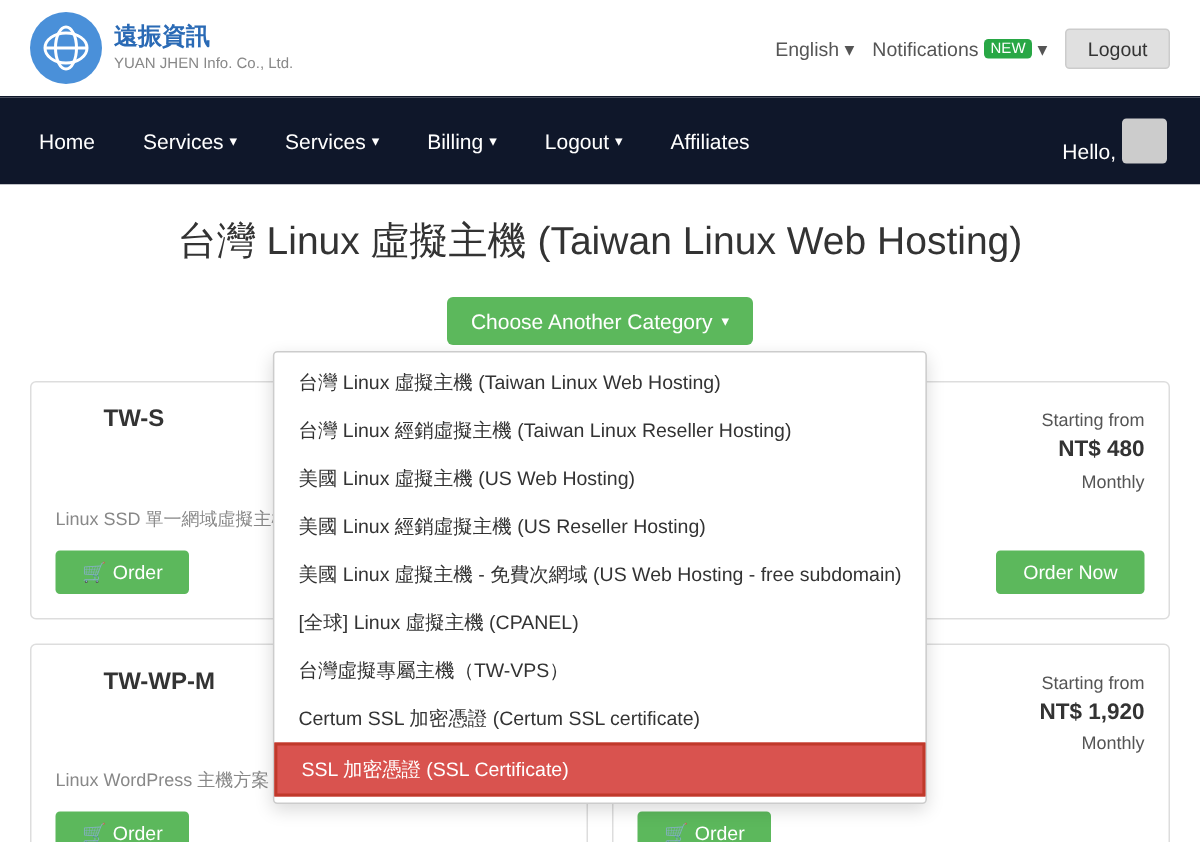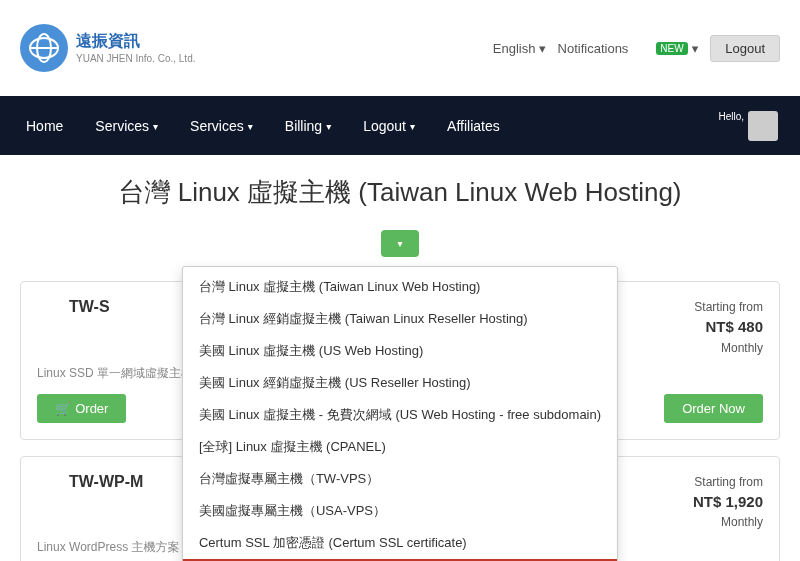--- a/index.html
+++ b/index.html
@@ -4,39 +4,39 @@
   <style>
     * { margin: 0; padding: 0; box-sizing: border-box; }
     body { font-family: Arial, sans-serif; font-size: 14px; background: #f5f5f5; width: 800px; }
 
     
     .top-bar {
       background: #fff;
       display: flex;
       align-items: center;
       justify-content: space-between;
-      padding: 24px 20px;
+      padding: 8px 20px;
       border-bottom: 1px solid #0f172a;
     }
     .logo-area { display: flex; align-items: center; gap: 8px; }
     .logo-icon {
       width: 48px; height: 48px;
       background: #4a90d9;
       border-radius: 50%;
       display: flex; align-items: center; justify-content: center;
       color: white; font-size: 18px; font-weight: bold;
     }
     .logo-text { font-size: 13px; color: #333; line-height: 1.3; }
     .logo-text .cn { font-size: 16px; font-weight: bold; color: #2a6ab5; }
     .logo-text .en { font-size: 10px; color: #888; }
 
     .top-right { display: flex; align-items: center; gap: 12px; }
     .top-right .lang { color: #555; font-size: 13px; cursor: pointer; }
     .top-right .notif { color: #555; font-size: 13px; display: flex; align-items: center; gap: 4px; cursor: pointer; }
-    .notif-badge { background: #28a745; color: white; font-size: 10px; padding: 1px 4px; border-radius: 3px; margin-left: 24px; }
+    .notif-badge { background: #28a745; color: white; font-size: 10px; padding: 1px 4px; border-radius: 3px; }
     .logout-btn {
       background: #e0e0e0;
       border: 1px solid #ccc;
       padding: 5px 14px;
       border-radius: 3px;
       cursor: pointer;
       font-size: 13px;
       color: #333;
     }
 
@@ -53,22 +53,22 @@
       cursor: pointer;
       font-size: 14px;
       display: flex; align-items: center; gap: 4px;
       white-space: nowrap;
     }
     .nav-item .arrow { font-size: 10px; }
     .nav-spacer { flex: 1; }
     .nav-hello {
       color: white;
       padding: 14px 12px;
-      font-size: 10px;
-      display: flex; align-items: flex-start; gap: 4px;
+      font-size: 14px;
+      display: flex; align-items: flex-end; gap: 4px;
     }
     .hello-box {
       background: #ccc;
       width: 30px; height: 30px;
       border-radius: 3px;
     }
 
     
     .page-content {
       background: #fff;
@@ -239,32 +239,32 @@
     <div class="hello-box"></div>
   </div>
 </nav>
 
 <div class="page-content">
 
   <h1 class="page-title">台灣 Linux 虛擬主機 (Taiwan Linux Web Hosting)</h1>
 
   <div class="category-area">
     <button class="category-btn">
+      <span>Choose Another Category</span>
       <span class="caret">▾</span>
     </button>
 
     <div class="dropdown-menu">
       <div class="dropdown-item">台灣 Linux 虛擬主機 (Taiwan Linux Web Hosting)</div>
       <div class="dropdown-item">台灣 Linux 經銷虛擬主機 (Taiwan Linux Reseller Hosting)</div>
       <div class="dropdown-item">美國 Linux 虛擬主機 (US Web Hosting)</div>
       <div class="dropdown-item">美國 Linux 經銷虛擬主機 (US Reseller Hosting)</div>
       <div class="dropdown-item">美國 Linux 虛擬主機 - 免費次網域 (US Web Hosting - free subdomain)</div>
       <div class="dropdown-item">[全球] Linux 虛擬主機 (CPANEL)</div>
       <div class="dropdown-item">台灣虛擬專屬主機（TW-VPS）</div>
-      <div class="dropdown-item">美國虛擬專屬主機（USA-VPS）</div>
       <div class="dropdown-item">Certum SSL 加密憑證 (Certum SSL certificate)</div>
       <div class="dropdown-item active">
         SSL 加密憑證 (SSL Certificate)
         
       </div>
 
     </div>
   </div>
 
   <div class="cards-grid">

